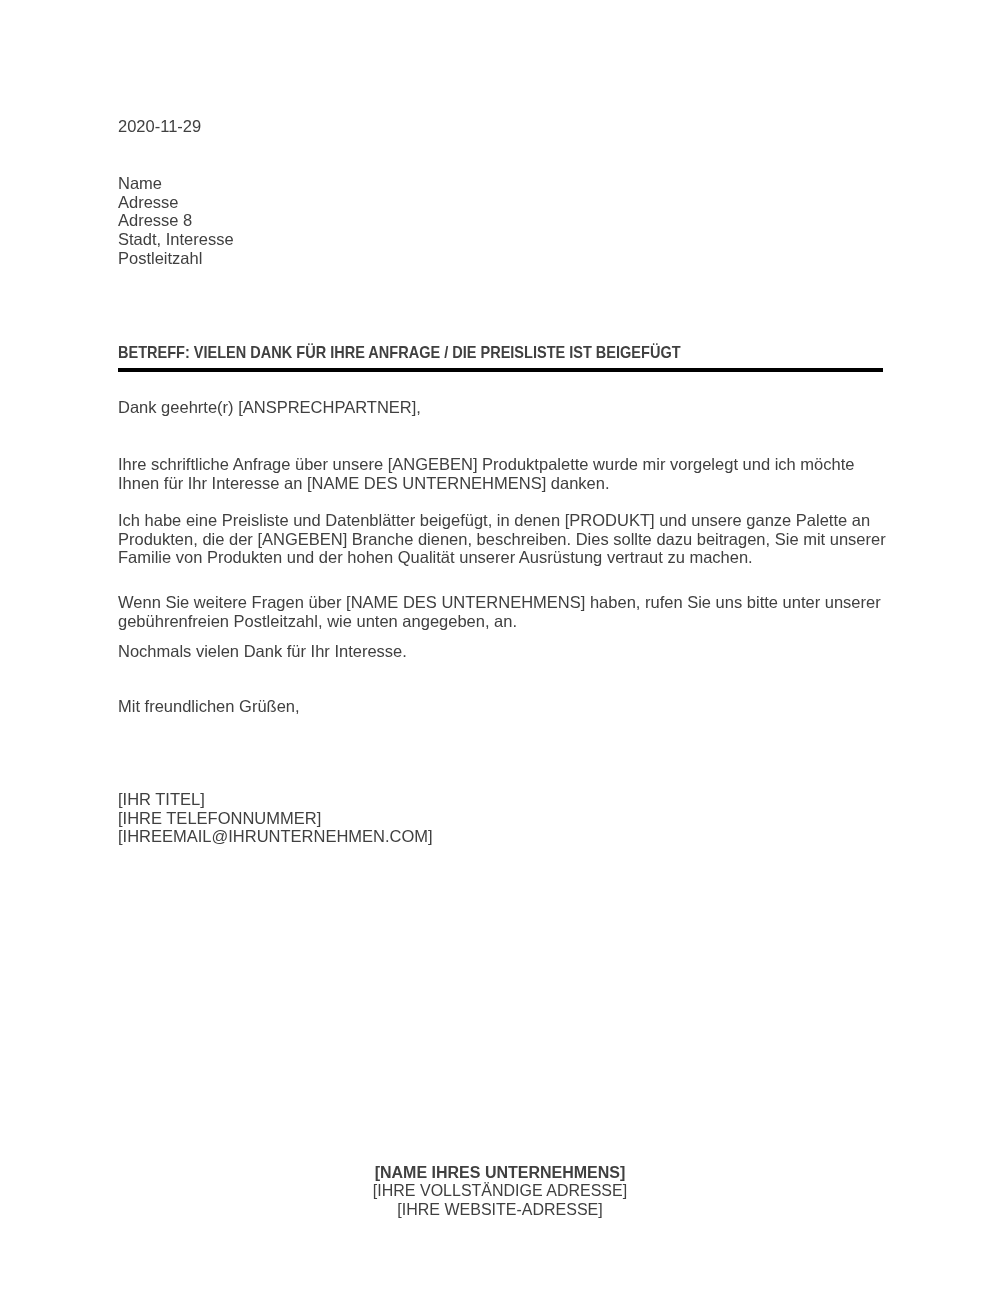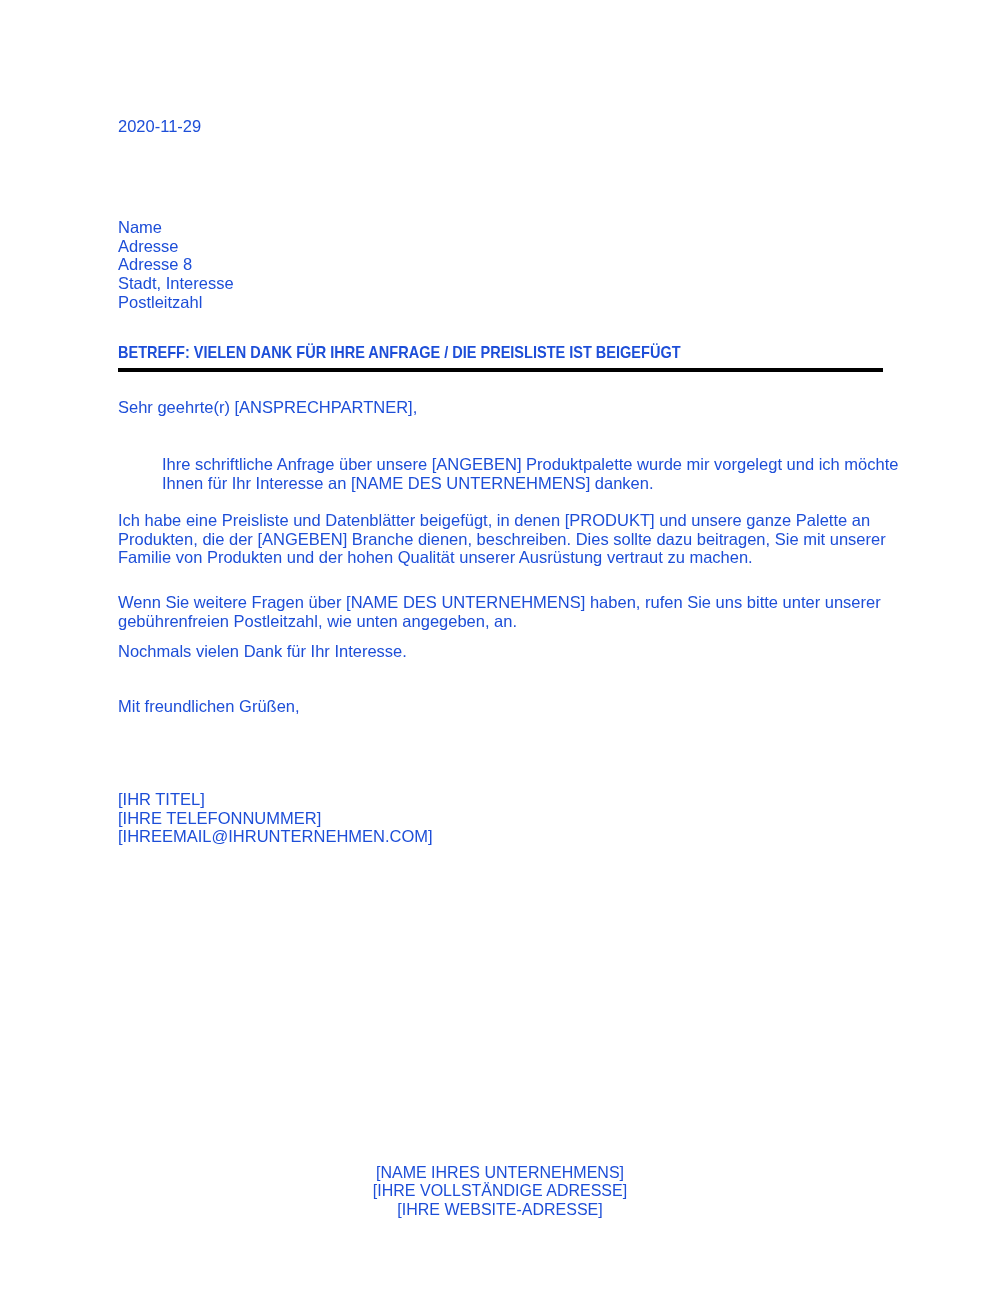--- a/index.html
+++ b/index.html
@@ -11,70 +11,70 @@
     background: #ffffff;
     color: #000000;
     font-family: "Liberation Sans", "DejaVu Sans", sans-serif;
     font-size: 16.5px;
     line-height: 18.7px;
     overflow: hidden;
   }
   .abs { position: absolute; left: 118px; }
   .line { white-space: nowrap; }
   .date-line { top: 117px; }
-  .recipient-block { top: 174px; margin-top: 44px; }
+  .recipient-block { top: 174px; }
   .subject-heading {
     top: 343px;
     font-weight: bold;
     white-space: nowrap;
     transform: scaleX(0.88);
     transform-origin: left center;
   }
   .subject-rule {
     top: 368px;
     width: 765px;
     height: 4px;
   }
   .salutation-line { top: 398px; }
-  .para-1 { top: 455px; margin-left: 44px; }
+  .para-1 { top: 455px; }
   .para-2 { top: 511px; }
   .para-3 { top: 585px; margin-top: 8px; }
   .para-4 { top: 642px; }
   .closing-line { top: 697px; }
   .signature-block { top: 790px; }
   .footer-block {
     position: absolute;
     left: 0;
     right: 0;
     top: 1164px;
     text-align: center;
     font-size: 16px;
     line-height: 18.4px;
   }
-  .footer-company { font-weight: normal; }
+  .footer-company { font-weight: bold; }
 </style>
 </head>
 <body>
 
-<div class="page" style="background: rgb(255, 255, 255); color: #1d4ed8;">
+<div class="page" style="background: rgb(255, 255, 255); color: #404040;">
 
   <div class="abs date-line line">2020-11-29</div>
 
   <div class="abs recipient-block">
     <div class="line">Name</div>
     <div class="line">Adresse</div>
     <div class="line">Adresse 8</div>
     <div class="line">Stadt, Interesse</div>
     <div class="line">Postleitzahl</div>
   </div>
 
   <div class="abs subject-heading">BETREFF: VIELEN DANK FÜR IHRE ANFRAGE / DIE PREISLISTE IST BEIGEFÜGT</div>
   <div class="abs subject-rule" style="background: rgb(0, 0, 0);"></div>
 
-  <div class="abs salutation-line line">Sehr geehrte(r) [ANSPRECHPARTNER],</div>
+  <div class="abs salutation-line line">Dank geehrte(r) [ANSPRECHPARTNER],</div>
 
   <div class="abs para-1">
     <div class="line">Ihre schriftliche Anfrage über unsere [ANGEBEN] Produktpalette wurde mir vorgelegt und ich möchte</div>
     <div class="line">Ihnen für Ihr Interesse an [NAME DES UNTERNEHMENS] danken.</div>
   </div>
 
   <div class="abs para-2">
     <div class="line">Ich habe eine Preisliste und Datenblätter beigefügt, in denen [PRODUKT] und unsere ganze Palette an</div>
     <div class="line">Produkten, die der [ANGEBEN] Branche dienen, beschreiben. Dies sollte dazu beitragen, Sie mit unserer</div>
     <div class="line">Familie von Produkten und der hohen Qualität unserer Ausrüstung vertraut zu machen.</div>

